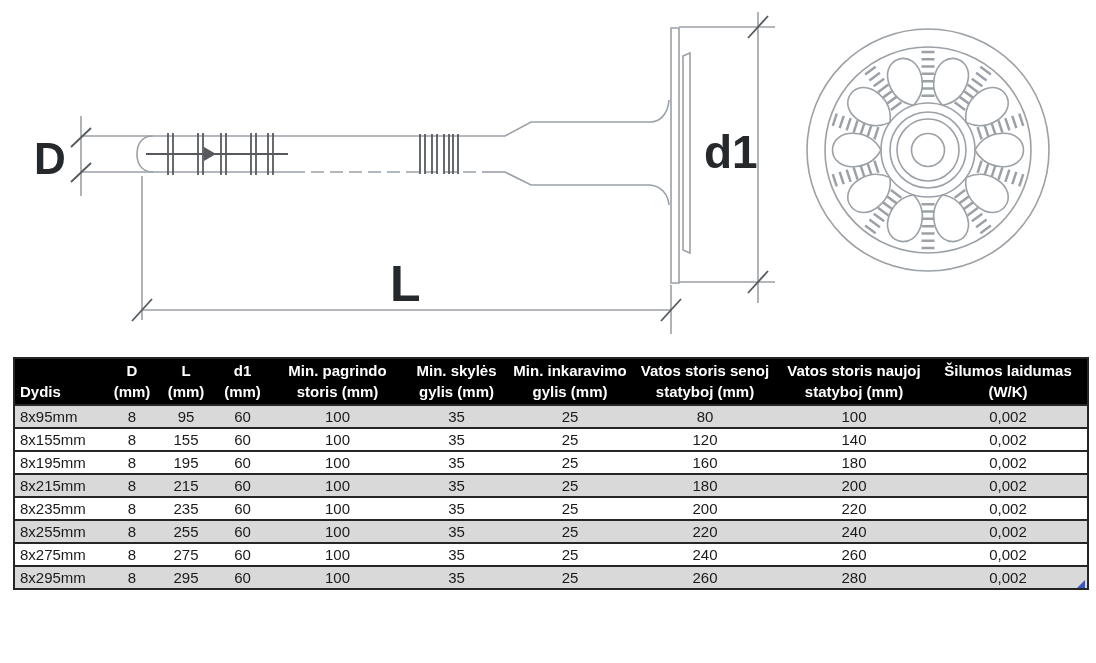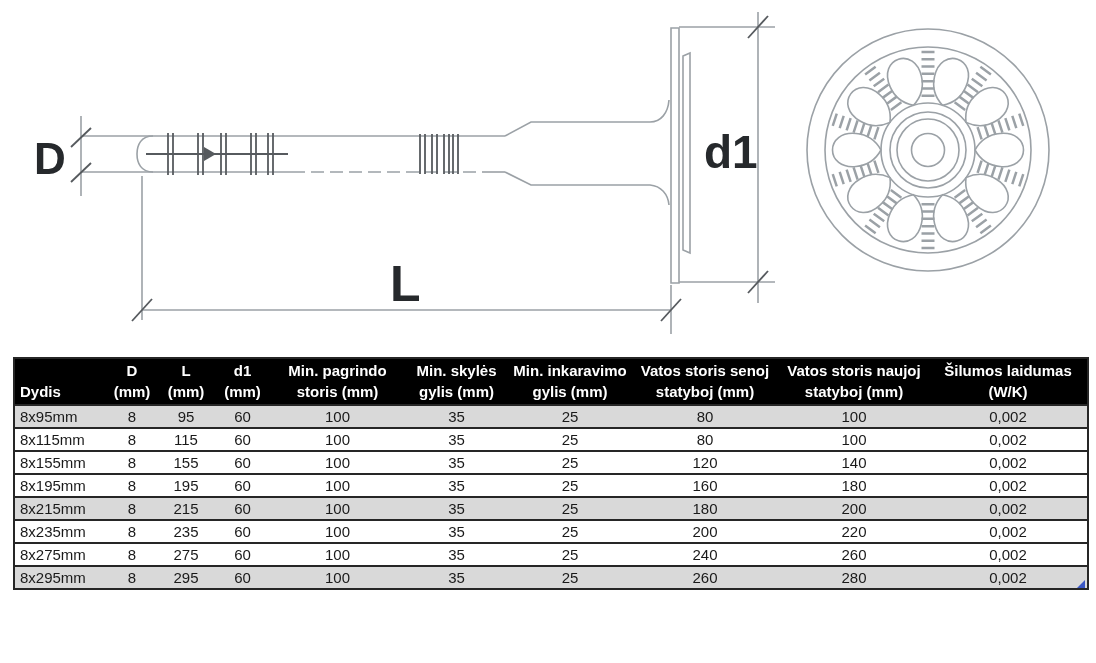--- a/index.html
+++ b/index.html
@@ -217,32 +217,20 @@
           <td>95</td>
           <td>60</td>
           <td>100</td>
           <td>35</td>
           <td>25</td>
           <td>80</td>
           <td>100</td>
           <td>0,002</td>
         </tr>
         <tr>
-          <td class="first">8x115mm</td>
-          <td>8</td>
-          <td>115</td>
-          <td>60</td>
-          <td>100</td>
-          <td>35</td>
-          <td>25</td>
-          <td>80</td>
-          <td>100</td>
-          <td>0,002</td>
-        </tr>
-        <tr>
           <td class="first">8x155mm</td>
           <td>8</td>
           <td>155</td>
           <td>60</td>
           <td>100</td>
           <td>35</td>
           <td>25</td>
           <td>120</td>
           <td>140</td>
           <td>0,002</td>
@@ -274,20 +262,32 @@
         <tr>
           <td class="first">8x235mm</td>
           <td>8</td>
           <td>235</td>
           <td>60</td>
           <td>100</td>
           <td>35</td>
           <td>25</td>
           <td>200</td>
           <td>220</td>
+          <td>0,002</td>
+        </tr>
+        <tr class="alt">
+          <td class="first">8x255mm</td>
+          <td>8</td>
+          <td>255</td>
+          <td>60</td>
+          <td>100</td>
+          <td>35</td>
+          <td>25</td>
+          <td>220</td>
+          <td>240</td>
           <td>0,002</td>
         </tr>
         <tr>
           <td class="first">8x275mm</td>
           <td>8</td>
           <td>275</td>
           <td>60</td>
           <td>100</td>
           <td>35</td>
           <td>25</td>

